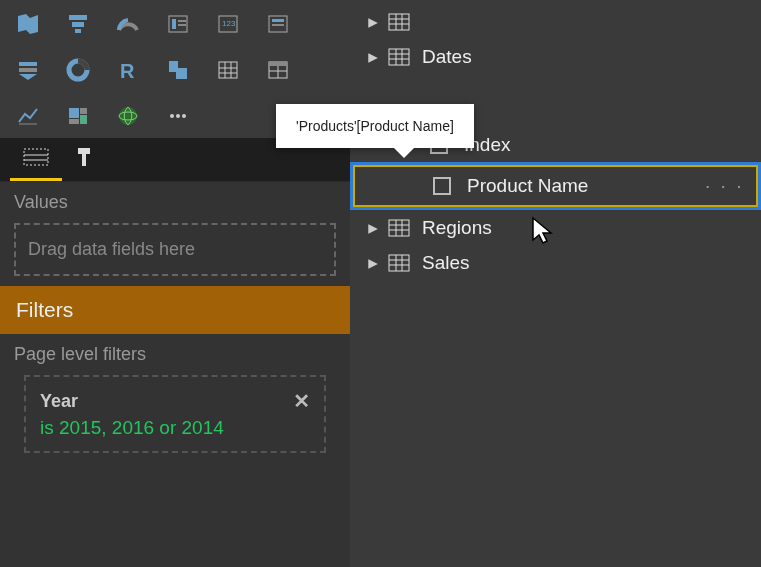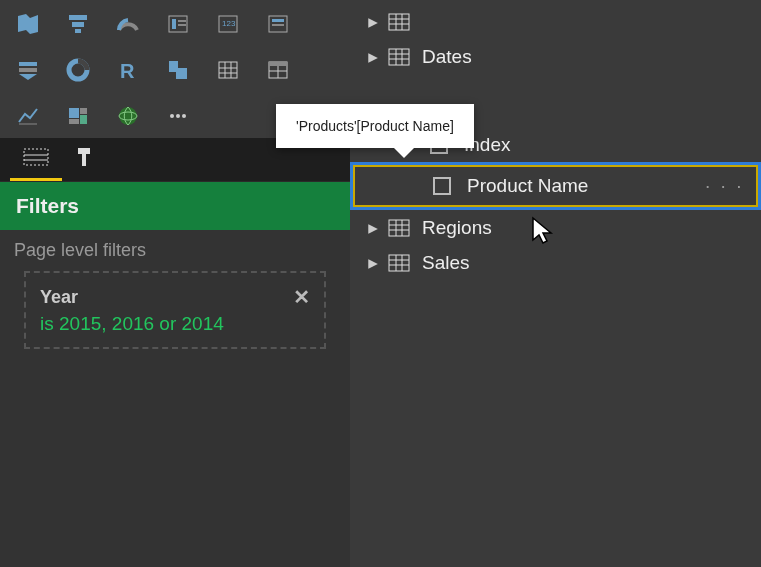--- a/index.html
+++ b/index.html
@@ -56,24 +56,24 @@
     font-size: 18px;
     margin-bottom: 10px;
   }
   .drop-zone {
     border: 2px dashed #666;
     padding: 14px 12px;
     color: #888;
     font-size: 18px;
   }
   .filters-header {
-    background: #15803d;
+    background: #a16207;
     color: #eee;
     font-size: 21px;
-    font-weight: 700;
+    font-weight: 400;
     padding: 12px 16px;
   }
   .filter-card {
     margin: 6px 10px;
     border: 2px dashed #555;
     padding: 12px 14px;
     color: #ddd;
   }
   .filter-card-row1 {
     display: flex;
@@ -301,20 +301,24 @@
         </svg>
     </div>
     <div class="tab">
       <svg viewBox="0 0 28 22">
           <rect x="4" y="2" width="12" height="6" fill="#ddd"></rect>
           <rect x="8" y="8" width="4" height="12" fill="#ddd"></rect>
         </svg>
     </div>
   </div>
 
+  <div class="section">
+    <div class="section-label">Values</div>
+    <div class="drop-zone">Drag data fields here</div>
+  </div>
 
   <div class="filters-header">Filters</div>
 
   <div class="section" style="background:#333">
     <div class="section-label">Page level filters</div>
     <div class="filter-card">
       <div class="filter-card-row1">
         <span>Year</span>
         <span class="filter-card-close">✕</span>
       </div>

